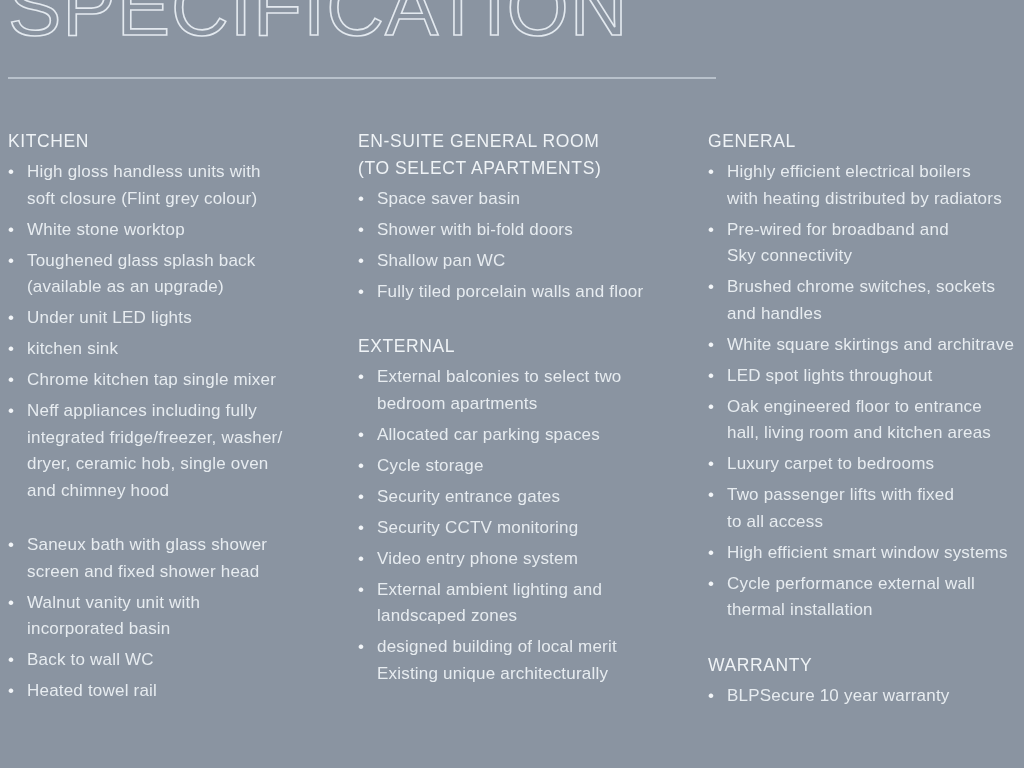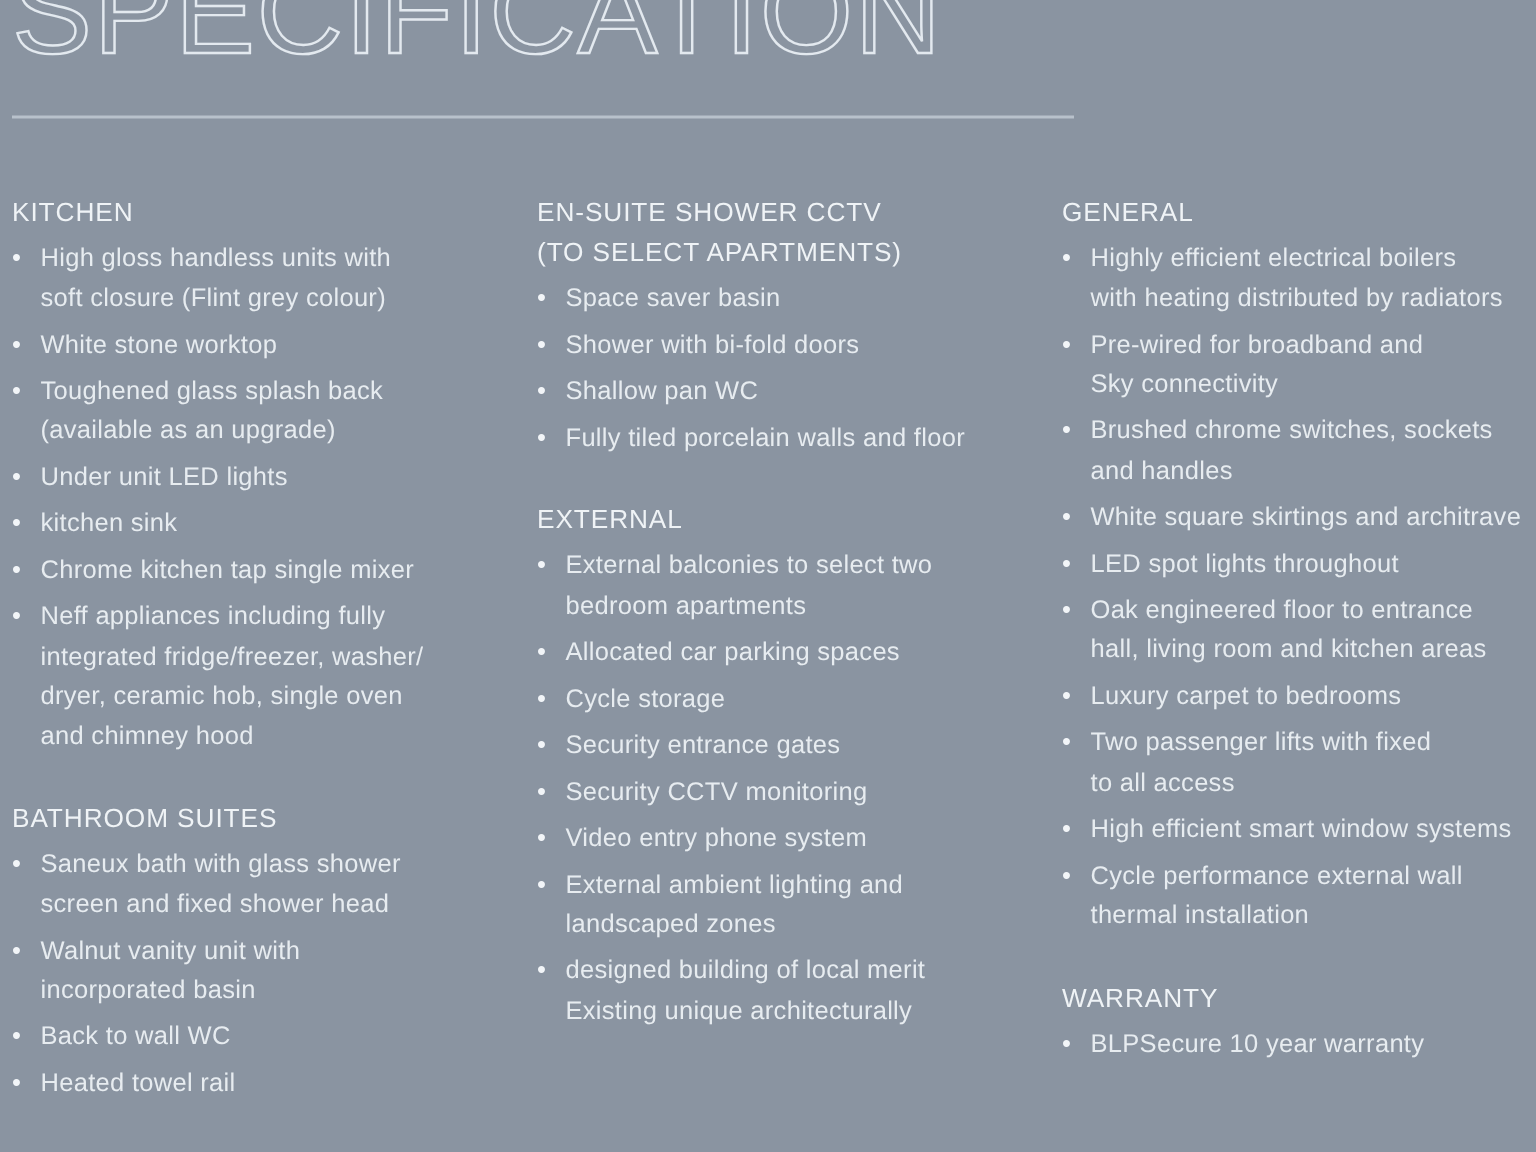--- a/index.html
+++ b/index.html
@@ -111,23 +111,20 @@
       </div>
       <div class="spec-item">
         <span class="bullet">•</span>
         <div class="item-line">Neff appliances including fully</div>
         <div class="item-line">integrated fridge/freezer, washer/</div>
         <div class="item-line">dryer, ceramic hob, single oven</div>
         <div class="item-line">and chimney hood</div>
       </div>
     </div>
     <div class="section">
-      <div class="section-heading">
-        <div class="heading-line">BATHROOM SUITES</div>
-      </div>
       <div class="spec-item">
         <span class="bullet">•</span>
         <div class="item-line">Saneux bath with glass shower</div>
         <div class="item-line">screen and fixed shower head</div>
       </div>
       <div class="spec-item">
         <span class="bullet">•</span>
         <div class="item-line">Walnut vanity unit with</div>
         <div class="item-line">incorporated basin</div>
       </div>
@@ -137,21 +134,21 @@
       </div>
       <div class="spec-item">
         <span class="bullet">•</span>
         <div class="item-line">Heated towel rail</div>
       </div>
     </div>
   </div>
 <div class="column col-2">
     <div class="section">
       <div class="section-heading">
-        <div class="heading-line">EN-SUITE SHOWER CCTV</div>
+        <div class="heading-line">EN-SUITE GENERAL ROOM</div>
         <div class="heading-line">(TO SELECT APARTMENTS)</div>
       </div>
       <div class="spec-item">
         <span class="bullet">•</span>
         <div class="item-line">Space saver basin</div>
       </div>
       <div class="spec-item">
         <span class="bullet">•</span>
         <div class="item-line">Shower with bi-fold doors</div>
       </div>

